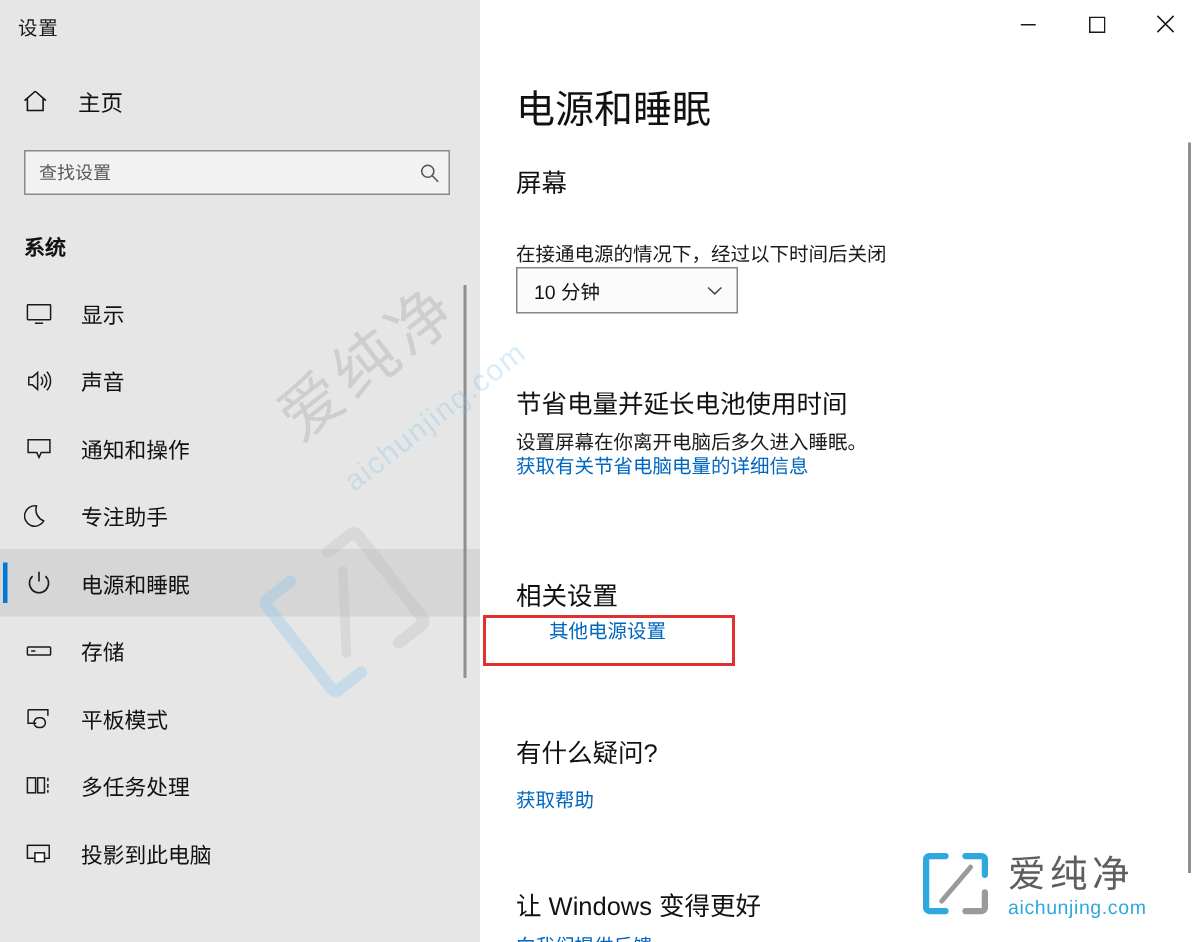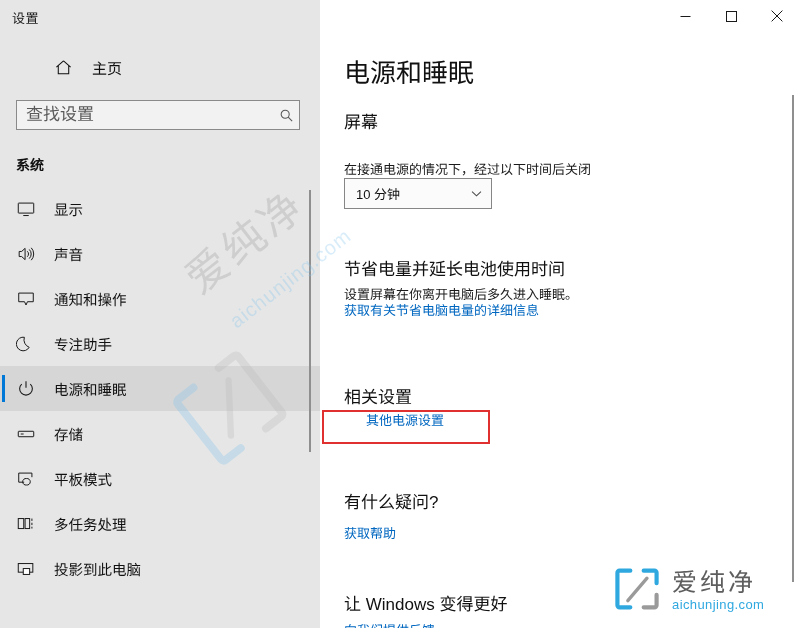--- a/index.html
+++ b/index.html
@@ -71,21 +71,20 @@
     position: absolute;
     left: 0;
     top: 50px;
     width: 372px;
     height: 34px;
     display: flex;
     align-items: center;
     padding-left: 14px;
     box-sizing: border-box;
     cursor: default;
-    margin-left: 40px;
   }
   .home-row .ic {
     width: 26px;
     display: flex;
     align-items: center;
     justify-content: flex-start;
     color: #111;
   }
   .home-label {
     font-size: 15px;
@@ -103,21 +102,21 @@
     box-sizing: border-box;
     display: flex;
     align-items: center;
   }
   .searchbox input {
     border: 0;
     outline: 0;
     background: transparent;
     flex: 1;
     height: 100%;
-    font-size: 17px;
+    font-size: 12px;
     color: #c2410c;
     padding: 0 6px 0 9px;
     font-family: Liberation Sans, sans-serif;
   }
   .searchbox input::placeholder { color: #5a5a5a; opacity: 1; }
   .search-ic {
     width: 26px;
     display: flex;
     align-items: center;
     justify-content: center;

